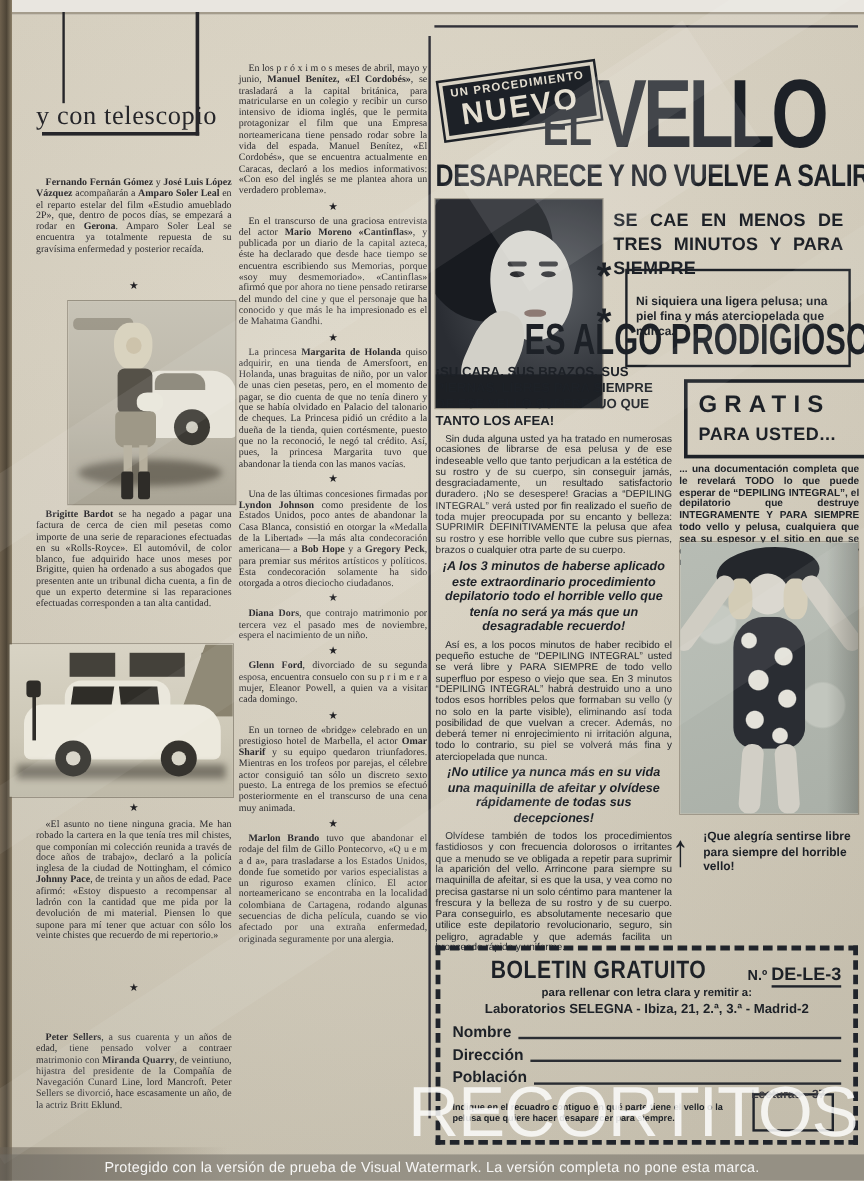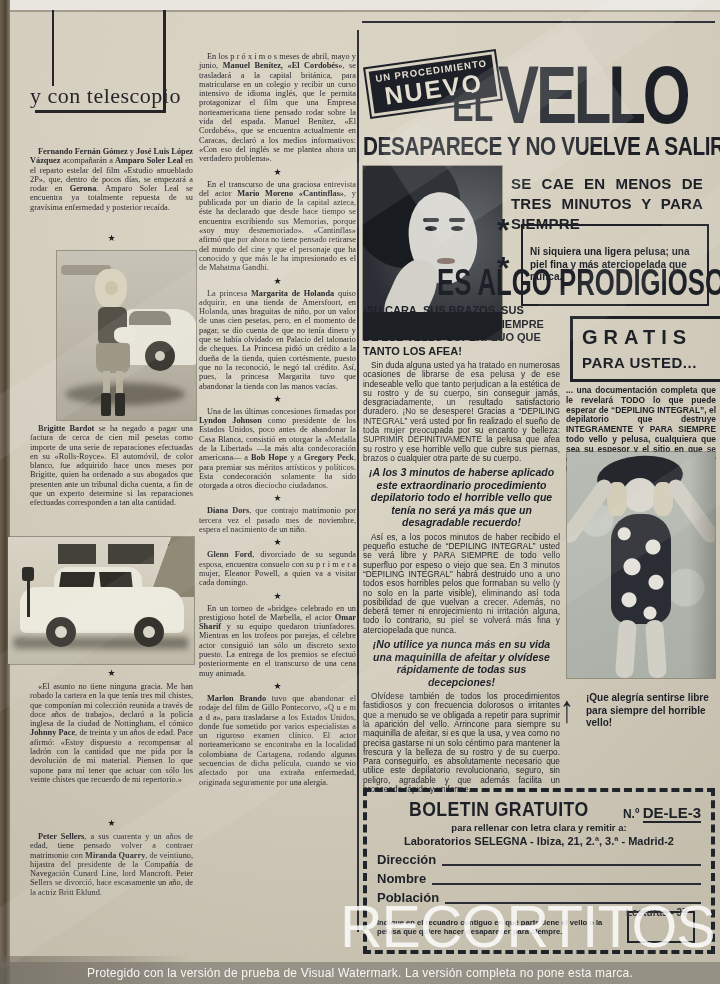--- a/index.html
+++ b/index.html
@@ -148,21 +148,21 @@
     <div class="ph" style="left:47px;top:89px;width:12px;height:12px;background:#d8d5c8;border-radius:50%;"></div>
     <div class="ph" style="left:126px;top:80px;width:30px;height:30px;background:#35332e;border-radius:50%;"></div>
     <div class="ph" style="left:135px;top:89px;width:12px;height:12px;background:#d8d5c8;border-radius:50%;"></div>
     <div class="ph" style="left:19px;top:40px;width:3px;height:40px;background:#2e2c28;"></div>
     <div class="ph" style="left:14px;top:30px;width:12px;height:14px;background:#2e2c28;border-radius:3px;"></div>
   </div>
 
   <div class="abs star" style="left:30px;top:668px;width:163px;">★</div>
   <p class="abs news" style="left:30px;top:682px;width:163px;">«El asunto no tiene ninguna gracia. Me han robado la cartera en la que tenía tres mil chistes, que componían mi colección reunida a través de doce años de trabajo», declaró a la policía inglesa de la ciudad de Nottingham, el cómico <b>Johnny Pace</b>, de treinta y un años de edad. Pace afirmó: «Estoy dispuesto a recompensar al ladrón con la cantidad que me pida por la devolución de mi material. Piensen lo que supone para mí tener que actuar con sólo los veinte chistes que recuerdo de mi repertorio.»</p>
   <div class="abs star" style="left:30px;top:818px;width:163px;">★</div>
-  <p class="abs news" style="left:30px;top:832px;width:163px;"><b>Peter Sellers</b>, a sus cuarenta y un años de edad, tiene pensado volver a contraer matrimonio con <b>Miranda Quarry</b>, de veintiuno, hijastra del presidente de la Compañía de Navegación Cunard Line, lord Mancroft. Peter Sellers se divorció, hace escasamente un año, de la actriz Britt Eklund.</p>
+  <p class="abs news" style="left:30px;top:860px;width:163px;"><b>Peter Sellers</b>, a sus cuarenta y un años de edad, tiene pensado volver a contraer matrimonio con <b>Miranda Quarry</b>, de veintiuno, hijastra del presidente de la Compañía de Navegación Cunard Line, lord Mancroft. Peter Sellers se divorció, hace escasamente un año, de la actriz Britt Eklund.</p>
 
   <div class="col2">
     <p class="news">En los p r ó x i m o s meses de abril, mayo y junio, <b>Manuel Benítez, «El Cordobés»</b>, se trasladará a la capital británica, para matricularse en un colegio y recibir un curso intensivo de idioma inglés, que le permita protagonizar el film que una Empresa norteamericana tiene pensado rodar sobre la vida del espada. Manuel Benítez, «El Cordobés», que se encuentra actualmente en Caracas, declaró a los medios informativos: «Con eso del inglés se me plantea ahora un verdadero problema».</p>
     <div class="star">★</div>
     <p class="news">En el transcurso de una graciosa entrevista del actor <b>Mario Moreno «Cantinflas»</b>, y publicada por un diario de la capital azteca, éste ha declarado que desde hace tiempo se encuentra escribiendo sus Memorias, porque «soy muy desmemoriado». «Cantinflas» afirmó que por ahora no tiene pensado retirarse del mundo del cine y que el personaje que ha conocido y que más le ha impresionado es el de Mahatma Gandhi.</p>
     <div class="star">★</div>
     <p class="news">La princesa <b>Margarita de Holanda</b> quiso adquirir, en una tienda de Amersfoort, en Holanda, unas braguitas de niño, por un valor de unas cien pesetas, pero, en el momento de pagar, se dio cuenta de que no tenía dinero y que se había olvidado en Palacio del talonario de cheques. La Princesa pidió un crédito a la dueña de la tienda, quien cortésmente, puesto que no la reconoció, le negó tal crédito. Así, pues, la princesa Margarita tuvo que abandonar la tienda con las manos vacías.</p>
     <div class="star">★</div>
     <p class="news">Una de las últimas concesiones firmadas por <b>Lyndon Johnson</b> como presidente de los Estados Unidos, poco antes de abandonar la Casa Blanca, consistió en otorgar la «Medalla de la Libertad» —la más alta condecoración americana— a <b>Bob Hope</b> y a <b>Gregory Peck</b>, para premiar sus méritos artísticos y políticos. Esta condecoración solamente ha sido otorgada a otros dieciocho ciudadanos.</p>
     <div class="star">★</div>
@@ -249,25 +249,25 @@
     <div class="coupon-title-row">
       <div class="coupon-title">BOLETIN GRATUITO</div>
       <div class="coupon-num">
         <span>N.º</span>
         <span class="nv">DE-LE-3</span>
       </div>
     </div>
     <div class="coupon-l1">para rellenar con letra clara y remitir a:</div>
     <div class="coupon-l2">Laboratorios SELEGNA - Ibiza, 21, 2.ª, 3.ª - Madrid-2</div>
     <div class="field-row">
+      <span class="field-label">Nombre</span>
+      <span class="field-line"></span>
+    </div>
+    <div class="field-row">
       <span class="field-label">Dirección</span>
-      <span class="field-line"></span>
-    </div>
-    <div class="field-row">
-      <span class="field-label">Nombre</span>
       <span class="field-line"></span>
     </div>
     <div class="field-row">
       <span class="field-label">Población</span>
       <span class="field-line"></span>
     </div>
     <div class="note-row">
       <div class="coupon-note">Indique en el recuadro contiguo en qué parte tiene el vello o la pelusa que quiere hacer desaparecer para siempre.</div>
       <div class="answer-box"></div>
     </div>

